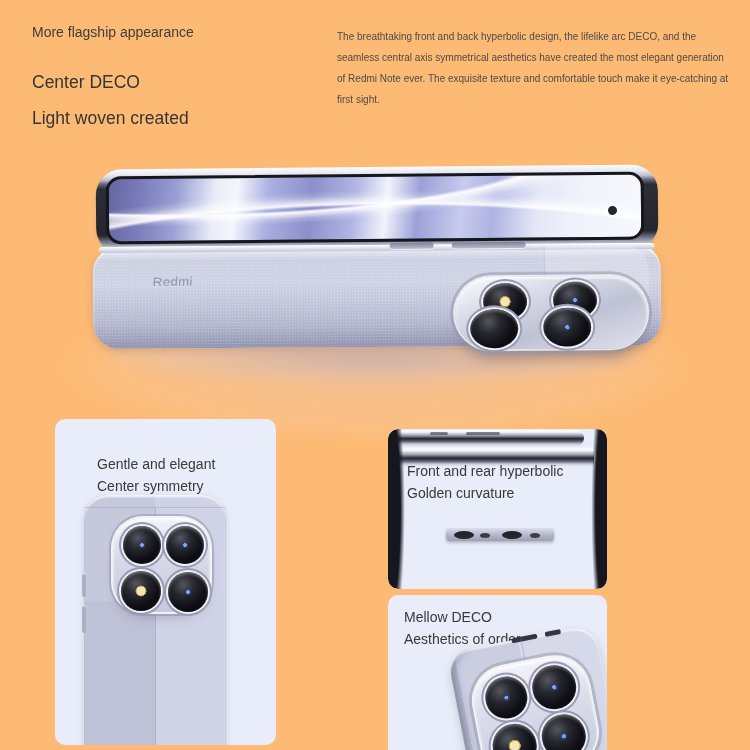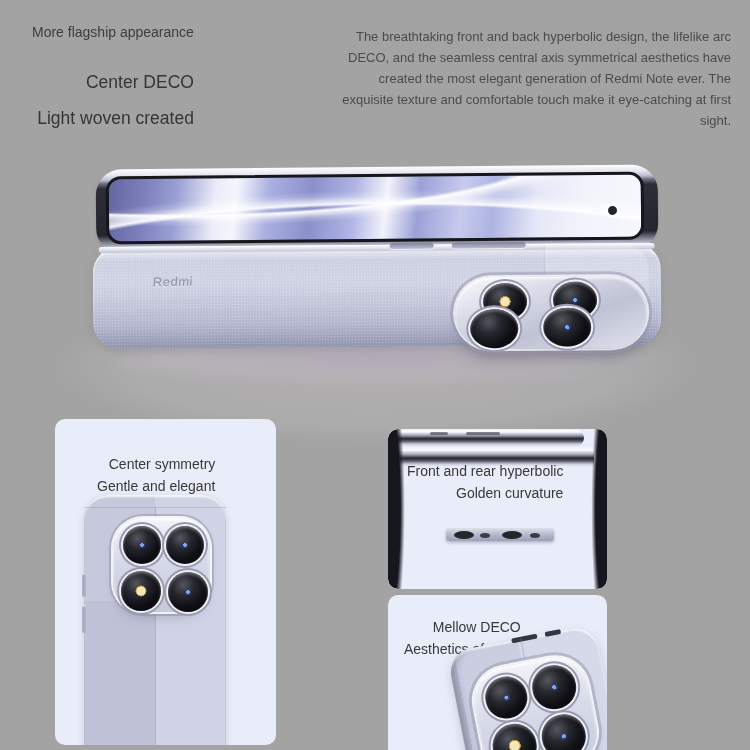--- a/index.html
+++ b/index.html
@@ -1,24 +1,24 @@
 <!DOCTYPE html>
 <html><head>
 <meta charset="utf-8">
 <style>
   html,body{margin:0;padding:0;background:#fff;}
-  .page{position:relative;width:750px;height:750px;overflow:hidden;background:#a3a3a3;
-        font-family:"Liberation Sans",sans-serif;color:#3c3c3c;text-align:right;}
+  .page{position:relative;width:750px;height:750px;overflow:hidden;background:#fdba74;
+        font-family:"Liberation Sans",sans-serif;color:#3c3c3c;}
 
   
   .headline{position:absolute;left:32px;top:24px;}
   .headline .l1{font-size:14px;color:#3d3d3d;}
   .headline .l2{font-size:17.5px;color:#353535;margin-top:32px;}
   .headline .l3{font-size:17.5px;color:#353535;margin-top:15px;}
-  .desc{position:absolute;left:337px;top:26px;width:394px;font-size:13px;
+  .desc{position:absolute;left:337px;top:26px;width:394px;font-size:10px;
         line-height:21px;color:#4b4b4b;}
 
   
   .floor-glow{position:absolute;left:0;top:280px;width:750px;height:170px;
     background:radial-gradient(55% 60% at 50% 50%, rgba(214,200,210,.30), rgba(240,234,240,.12) 60%, transparent 78%);}
   .floor-shadow{position:absolute;left:105px;top:336px;width:545px;height:46px;border-radius:50%;
     background:radial-gradient(ellipse at 50% 50%, rgba(176,165,185,.55), rgba(210,200,215,.25) 55%, transparent 75%);
     filter:blur(6px);}
 
   
@@ -80,21 +80,21 @@
   .pb-module .br{left:88px;top:31px;width:48px;height:39px;z-index:2;}
 
   
   .card{position:absolute;background:#e9ecf9;border-radius:10px;overflow:hidden;}
   .card-left{left:55px;top:419px;width:221px;height:326px;}
   .card-rt{left:388px;top:429px;width:219px;height:160px;}
   .card-rb{left:388px;top:595px;width:219px;height:310px;}
   .card h4{margin:0;font-size:14px;line-height:22px;font-weight:400;color:#393939;}
   .card-left .ttl{position:absolute;left:42px;top:34px;}
   .card-rt  .ttl{position:absolute;left:19px;top:31px;}
-  .card-rb  .ttl{position:absolute;left:16px;top:11px;margin-top:10px;}
+  .card-rb  .ttl{position:absolute;left:16px;top:11px;}
 
   
   .lp-phone{position:absolute;left:29px;top:76px;width:142px;height:260px;border-radius:24px 24px 0 0;
     background:linear-gradient(90deg,#c6c9dc 0 50%,#d0d3e6 50% 100%);
     box-shadow:inset 0 2px 2px rgba(255,255,255,.9), inset 0 0 0 1px rgba(150,153,175,.45),
                0 2px 6px rgba(120,115,140,.25);}
   .lp-hline{position:absolute;left:0;right:0;top:12px;height:1px;background:rgba(140,143,165,.35);}
   .lp-seam{position:absolute;left:50%;top:12px;bottom:0;width:1px;background:rgba(140,143,165,.45);}
   .lp-shade{position:absolute;left:0;right:50%;top:106px;bottom:0;background:rgba(120,118,150,.08);}
   .lp-btn{position:absolute;left:-2px;width:4px;border-radius:2px;background:#a9acc2;
@@ -177,22 +177,22 @@
     <div class="pb-module">
       <span class="cl gold tl"></span>
       <span class="cl blue tr"></span>
       <span class="cl bl"></span>
       <span class="cl blue br"></span>
     </div>
   </div>
 
   <div class="card card-left">
     <div class="ttl">
+      <h4>Gentle and elegant</h4>
       <h4>Center symmetry</h4>
-      <h4>Gentle and elegant</h4>
     </div>
     <div class="lp-phone">
       <div class="lp-hline"></div>
       <div class="lp-seam"></div>
       <div class="lp-shade"></div>
       <span class="lp-btn v"></span>
       <span class="lp-btn p"></span>
       <div class="lp-module">
         <span class="cl blue tl"></span>
         <span class="cl blue tr"></span>

